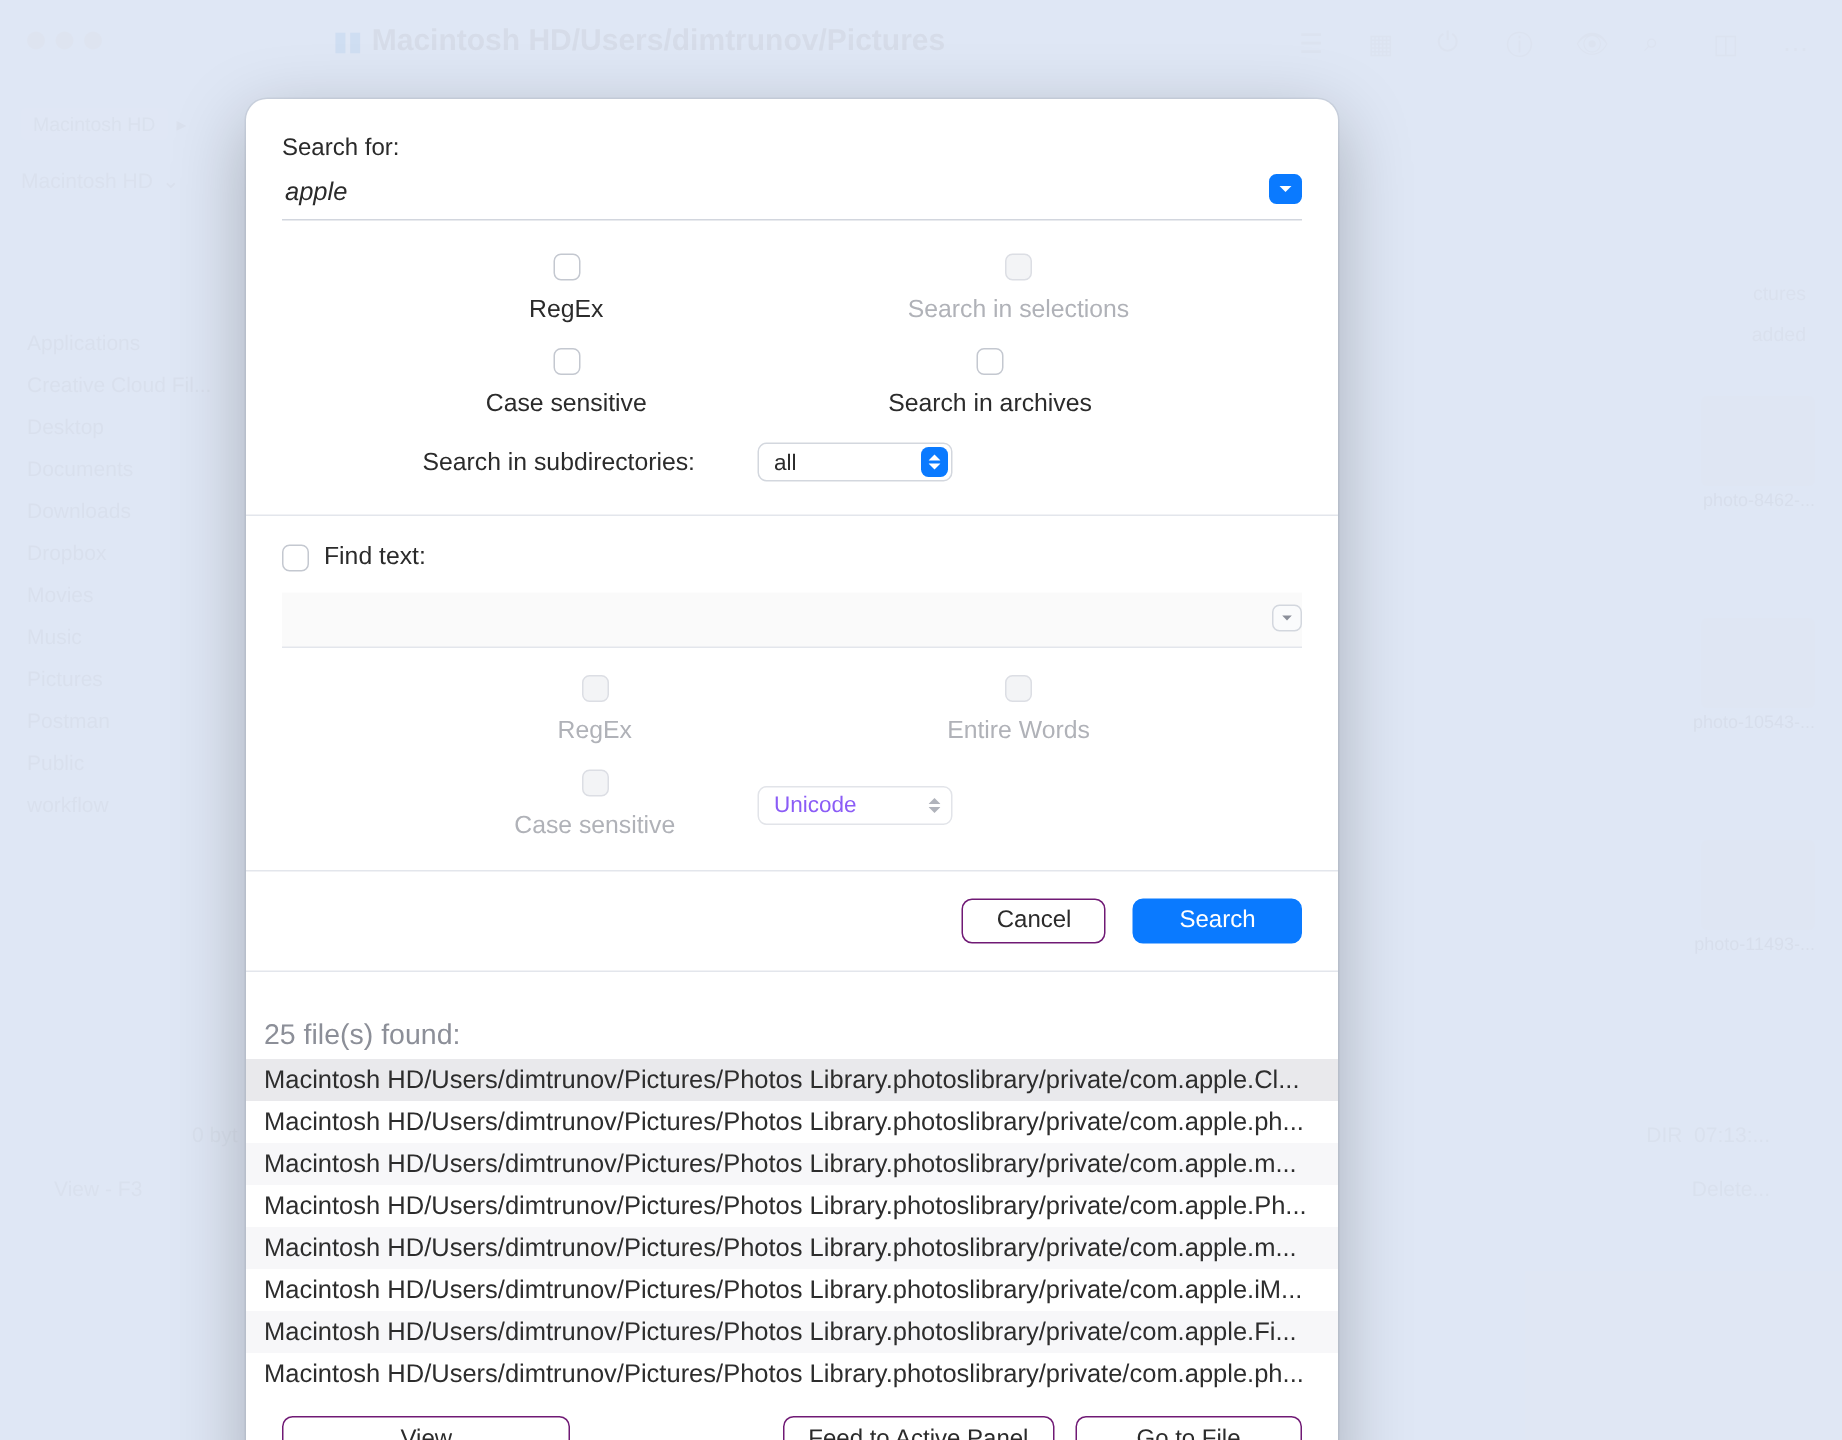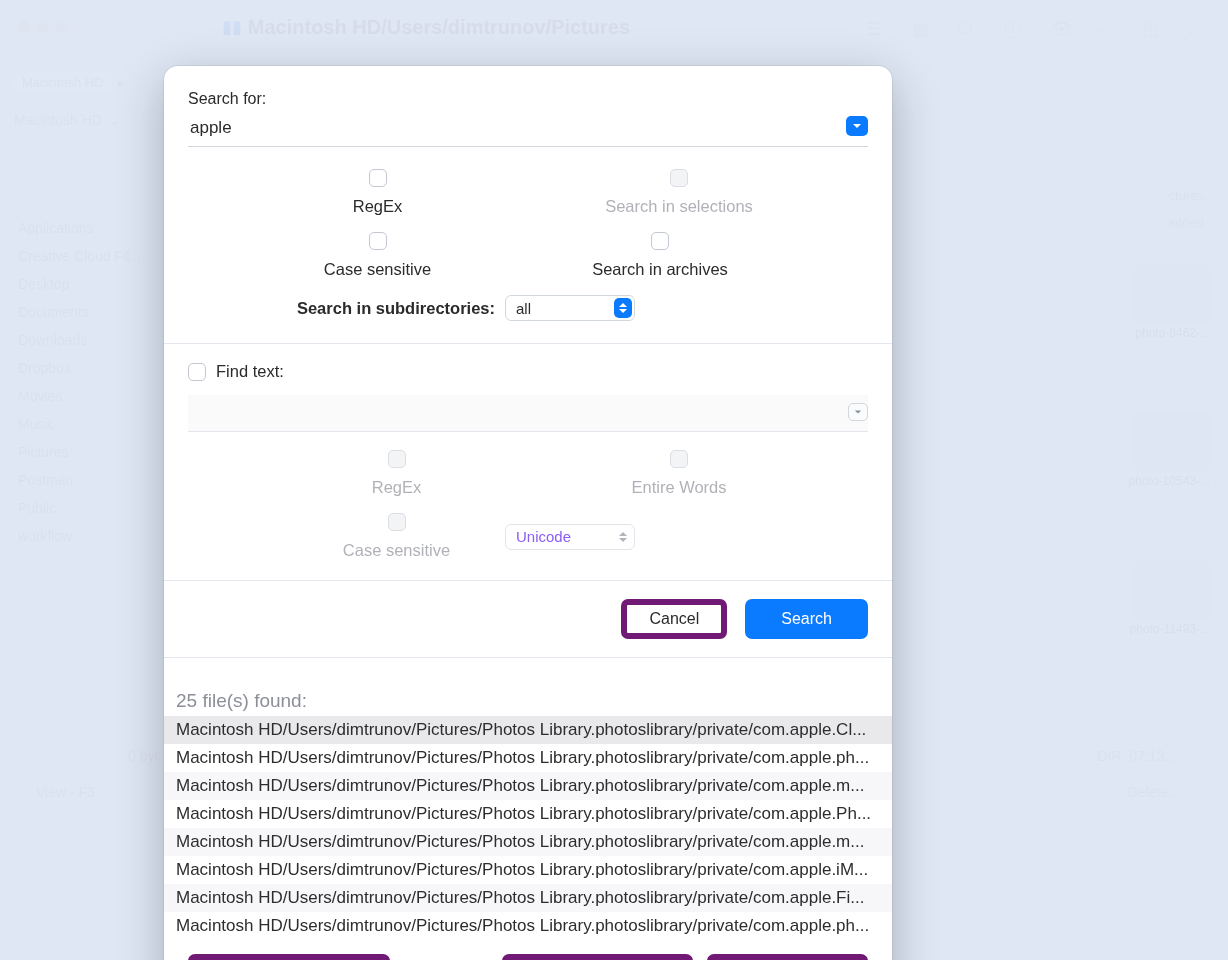--- a/index.html
+++ b/index.html
@@ -90,20 +90,21 @@
 .input-row { position: relative; }
 .text-input {
   width: 100%;
   border: none;
   border-bottom: 1px solid #d2d6de;
   font-size: 17px;
   padding: 4px 28px 8px 2px;
   outline: none;
   color: #2b2b2b;
   background: transparent;
+  font-style: italic;
 }
 .history-dd {
   position: absolute; right: 0px; top: 2px;
   width: 22px; height: 20px;
   background: #0a7aff;
   border-radius: 5px;
   display: flex; align-items: center; justify-content: center;
 }
 .history-dd svg { width: 10px; height: 10px; fill: #fff; }
 
@@ -115,21 +116,21 @@
   margin: 22px 0 0 62px;
   align-items: center;
 }
 .chk-row { display: flex; align-items: center; gap: 10px; font-size: 16.5px; color: #2b2b2b; flex-direction: column; }
 .chk-row.disabled { color: #b0b2b8; margin-left: 38px; }
 .chk {
   width: 18px; height: 18px; border: 1.5px solid #c4c8d0; border-radius: 5px;
   background: #fff; flex-shrink: 0;
 }
 .chk.disabled { border-color: #dcdee4; background: #f3f4f6; }
-.sub-label { font-size: 16.5px; color: #2b2b2b; text-align: right; padding-right: 10px; font-weight: bold; }
+.sub-label { font-size: 16.5px; color: #2b2b2b; text-align: center; padding-right: 10px; }
 
 .mac-select {
   display: inline-flex; align-items: center; justify-content: space-between;
   width: 130px; height: 26px;
   border: 1px solid #d3d7de; border-radius: 6px;
   padding: 0 2px 0 10px; font-size: 15px;
   background: #ffffff;
   color: #2b2b2b;
 }
 .mac-select .stepper {
@@ -162,21 +163,21 @@
   background: #fafbfc;
 }
 .ft-dd svg { width: 8px; height: 8px; fill: #8b8f99; }
 
 .actions-row {
   display: flex; justify-content: flex-end; gap: 18px;
   padding: 18px 24px 18px;
   border-bottom: 1px solid #e3e6ec;
 }
 .btn {
-  border: 6px solid #701a75; border-radius: 7px;
+  border: 1px solid #701a75; border-radius: 7px;
   background: #ffffff;
   font-size: 16px; color: #2b2b2b;
   padding: 5px 22px;
   cursor: pointer;
 }
 .btn.primary {
   background: #0a7aff; border-color: #0a7aff; color: #fff;
   padding: 5px 30px; font-weight: 500;
 }
 

